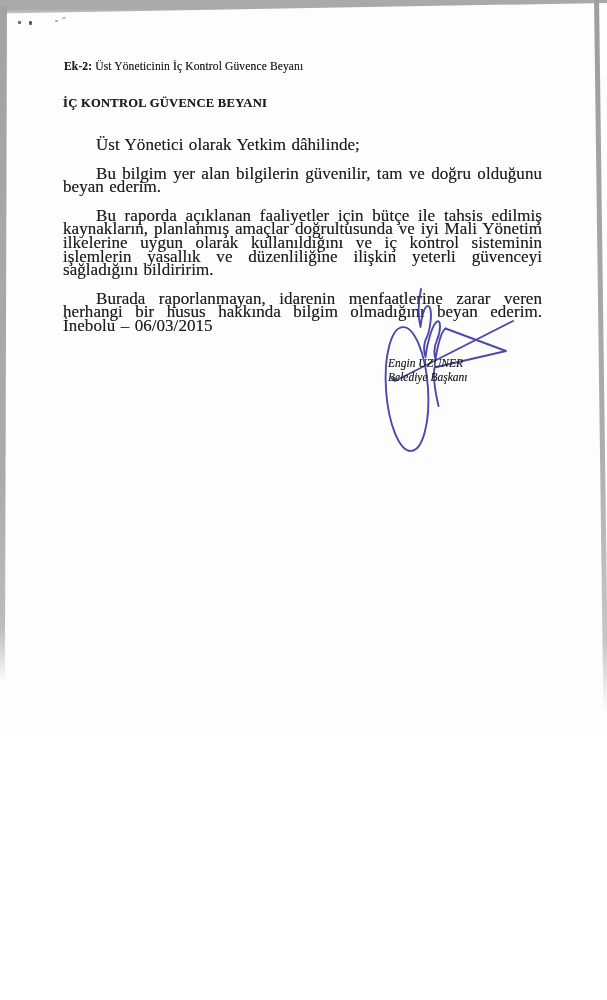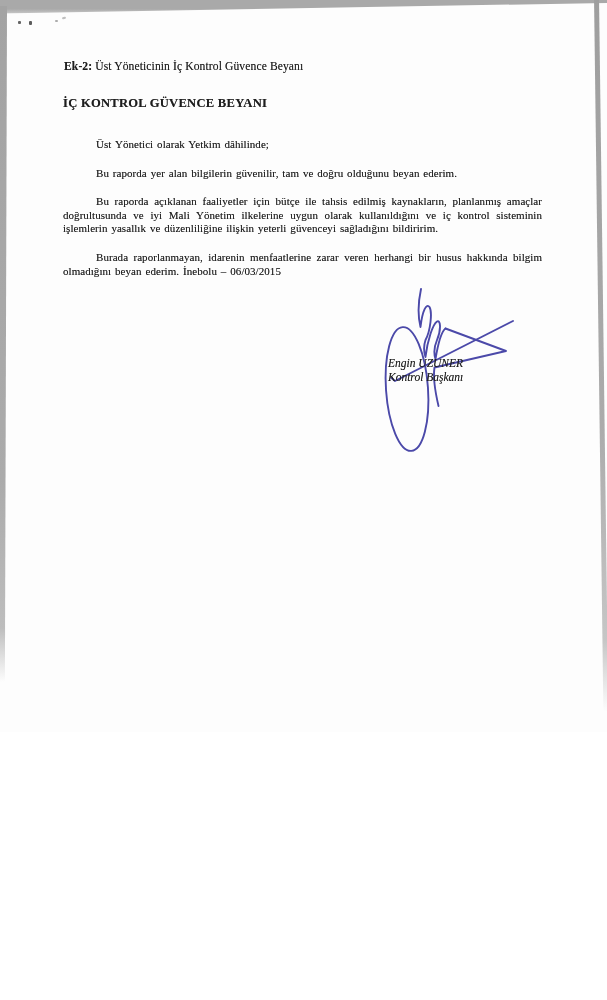--- a/index.html
+++ b/index.html
@@ -53,21 +53,21 @@
   .header-line .tag{font-weight:bold;}
   .doc-title{
     position:absolute;left:63px;top:96px;width:479px;
     text-align:left;font-weight:bold;font-size:12.6px;letter-spacing:.25px;
   }
   .body-text{
     position:absolute;left:63px;top:138px;width:479px;
   }
   .body-text p{
     margin:0 0 15px 0;
-    font-size:11px;line-height:13.6px;
+    font-size:17px;line-height:13.6px;
     text-align:justify;text-indent:33px;
     letter-spacing:.05px;
     word-spacing:1.1px;
   }
   .sig-block{
     position:absolute;left:388px;top:356px;
     font-size:11.5px;line-height:14px;white-space:nowrap;font-style:italic;
   }
   .sig-svg{position:absolute;left:378px;top:279px;pointer-events:none;}
   .page-num{
@@ -93,21 +93,21 @@
   <div class="speck s4"></div>
 
   <div class="header-line">
     <span class="tag">Ek-2:</span><span> Üst Yöneticinin İç Kontrol Güvence Beyanı</span>
   </div>
 
   <div class="doc-title">İÇ KONTROL GÜVENCE BEYANI</div>
 
   <div class="body-text">
     <p>Üst Yönetici olarak Yetkim dâhilinde;</p>
-    <p>Bu raporda yer alan bilgilerin güvenilir, tam ve doğru olduğunu beyan ederim.</p>
+    <p>Bu bilgim yer alan bilgilerin güvenilir, tam ve doğru olduğunu beyan ederim.</p>
     <p>Bu raporda açıklanan faaliyetler için bütçe ile tahsis edilmiş kaynakların, planlanmış amaçlar doğrultusunda ve iyi Mali Yönetim ilkelerine uygun olarak kullanıldığını ve iç kontrol sisteminin işlemlerin yasallık ve düzenliliğine ilişkin yeterli güvenceyi sağladığını bildiririm.</p>
     <p>Burada raporlanmayan, idarenin menfaatlerine zarar veren herhangi bir husus hakkında bilgim olmadığını beyan ederim. İnebolu – 06/03/2015</p>
   </div>
 
   <svg class="sig-svg" width="140" height="190" viewBox="0 0 140 190">
     <g fill="none" stroke="var(--sig)" stroke-width="1.9" stroke-linecap="round" stroke-linejoin="round" opacity="0.92">
       <ellipse cx="29" cy="110" rx="21" ry="62" transform="rotate(-4 29 110)"></ellipse>
       <path d="M 43 10
                C 40 24, 39.5 36, 42.5 48
                C 44.5 31, 48.5 24, 51.5 28
@@ -117,18 +117,18 @@
                C 62.5 40.5, 63.5 50, 59 61
                C 56 68, 55.5 74, 57.5 80
                C 60 65, 64 52, 67.5 49.5"></path>
       <path d="M 67.5 49.5 L 128 72 L 56.5 88.5 C 55 98, 57 112, 60.5 127"></path>
       <path d="M 135 42 L 17 102 L 13.5 99"></path>
     </g>
   </svg>
 
   <div class="sig-block">
     <div>Engin UZUNER</div>
-    <div>Kontrol Başkanı</div>
+    <div>Belediye Başkanı</div>
   </div>
 
   <div class="page-num">16/17</div>
 
 </div>
 
 </body></html>

